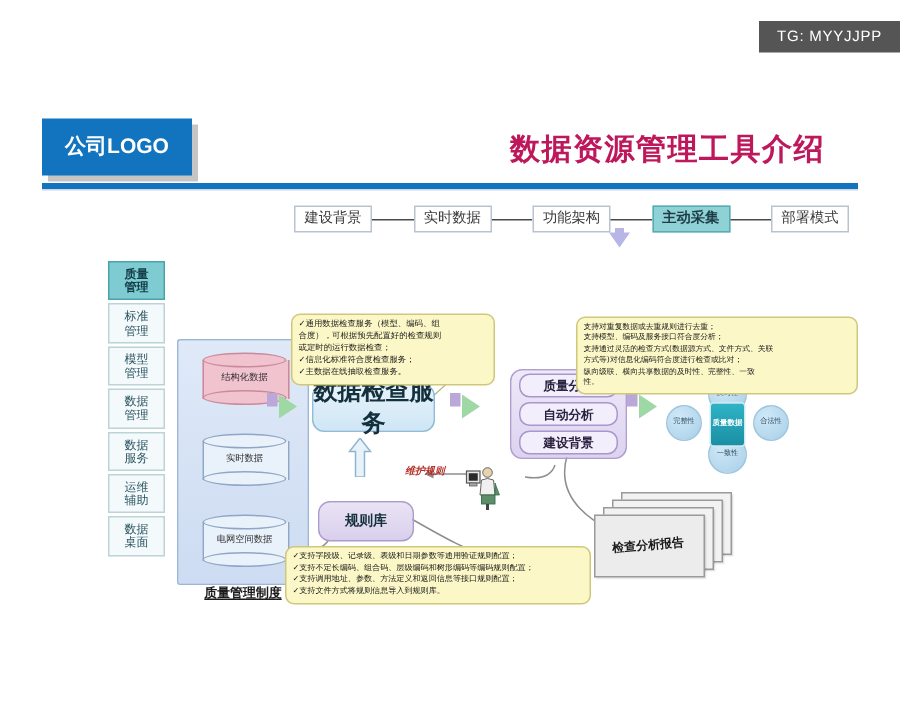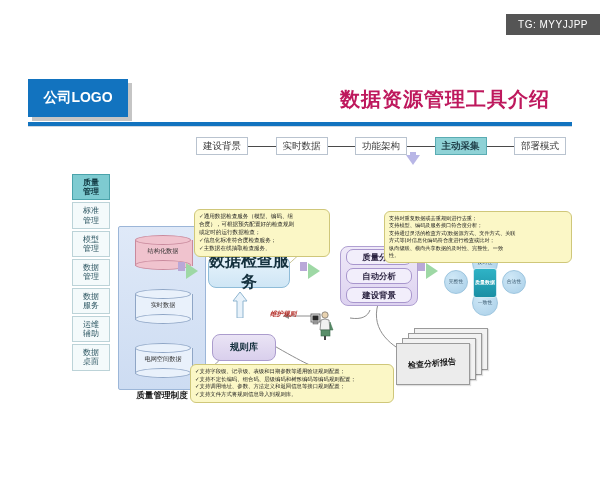--- a/index.html
+++ b/index.html
@@ -103,21 +103,21 @@
   }
   .cyl .lbl{
     position:absolute;left:0;top:12px;width:100%;text-align:center;
     font-size:6.2px;color:#303030;z-index:3;
   }
   .cyl.pink .body,.cyl.pink .top,.cyl.pink .bot{background:#f0c3ce;border-color:#c98a9d;}
   .cyl.blue .body,.cyl.blue .top,.cyl.blue .bot{background:#e9f1fb;border-color:#8fa6c6;}
   #cyl1{top:8px;} #cyl2{top:62px;} #cyl3{top:116px;}
   #data-panel-label{
     position:absolute;left:2px;top:178px;width:96px;text-align:center;
-    font-size:8.6px;font-weight:bold;color:#1b1b1b;
+    font-size:8.6px;font-weight:bold;color:#1b1b1b;text-decoration:underline;
   }
 
   
   .rbox{
     position:absolute;border-radius:8px;display:flex;align-items:center;
     justify-content:center;text-align:center;font-weight:bold;color:#14303d;
   }
   #box-check{
     left:96px;top:44px;width:80px;height:30px;font-size:16px;
     background:linear-gradient(180deg,#e7f3fb,#cfe6f5);border:1px solid #8fbcd8;

